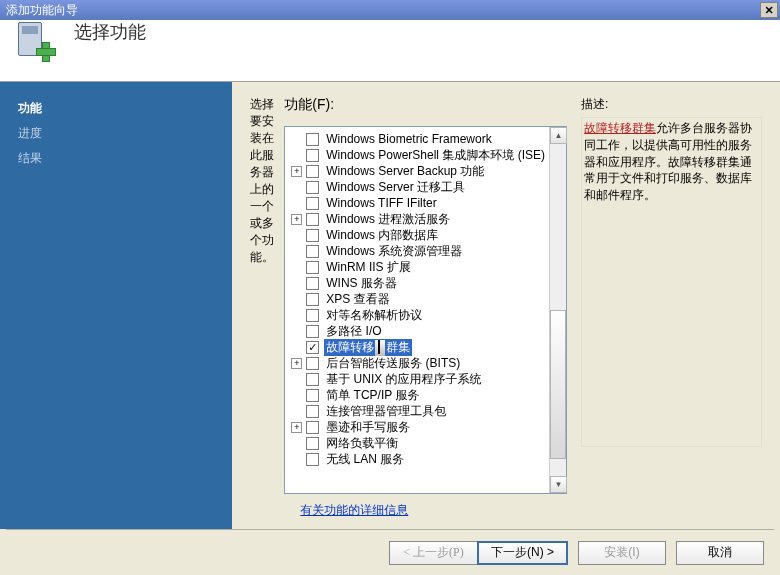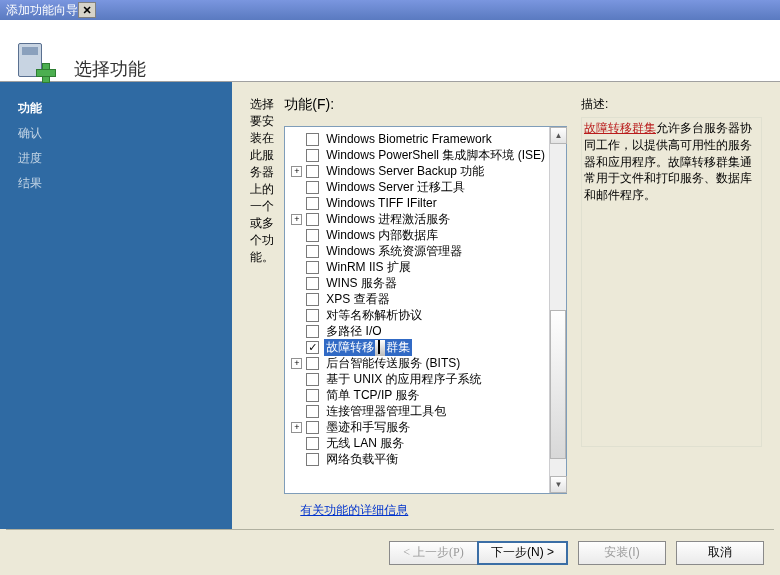--- a/index.html
+++ b/index.html
@@ -1,22 +1,22 @@
 <!DOCTYPE html>
 <html><head>
 <meta charset="utf-8">
 <style>
 * { margin: 0; padding: 0; box-sizing: border-box; font-family: "Microsoft YaHei", "SimSun", Tahoma, sans-serif; }
 body { width: 780px; height: 575px; background: #ece9d8; overflow: hidden; }
 
-.title-bar { height: 20px; background: linear-gradient(#7a96df, #5a7ac0); display: flex; align-items: center; padding: 0 2px; color: #fff; font-size: 12px; }
+.title-bar { height: 20px; background: linear-gradient(#7a96df, #5a7ac0); display: flex; justify-content: space-between; align-items: center; padding: 0 2px; color: #fff; font-size: 12px; }
 .title-bar .title { padding-left: 4px; }
 .close-btn { width: 18px; height: 16px; background: #d6d3c9; border: 1px solid #808080; display: flex; align-items: center; justify-content: center; color: #000; font-weight: bold; font-size: 11px; cursor: pointer; }
 
-.header { height: 62px; background: #fff; border-bottom: 1px solid #a0a0a0; display: flex; align-items: flex-end; padding-left: 14px; }
+.header { height: 62px; background: #fff; border-bottom: 1px solid #a0a0a0; display: flex; align-items: flex-start; padding-left: 14px; }
 .header-icon { width: 40px; height: 40px; position: relative; }
 .server-box { position: absolute; left: 4px; top: 2px; width: 24px; height: 34px; background: #c8d4e2; border: 1px solid #5a7090; border-radius: 2px; }
 .server-box::before { content: ""; position: absolute; left: 3px; top: 3px; right: 3px; height: 8px; background: #8aa0bc; }
 .plus { position: absolute; right: 0; bottom: 0; width: 18px; height: 18px; }
 .plus::before, .plus::after { content: ""; position: absolute; background: #4caf50; border: 1px solid #2e7d32; }
 .plus::before { left: 6px; top: 0; width: 6px; height: 18px; }
 .plus::after { left: 0; top: 6px; width: 18px; height: 6px; }
 .header-title { margin-left: 20px; font-size: 18px; color: #333; }
 
 .content { display: flex; height: calc(575px - 20px - 62px - 46px); }
@@ -78,21 +78,20 @@
     <div class="server-box"></div>
     <div class="plus"></div>
   </div>
   <div class="header-title">选择功能</div>
 </div>
 
 <div class="content">
 
   <div class="sidebar" id="sidebar">
       <div class="sidebar-item active">功能</div>
-      <div class="sidebar-item">确认</div>
       <div class="sidebar-item">进度</div>
       <div class="sidebar-item">结果</div>
     </div>
 
   <div class="main">
     <div class="instruction">选择要安装在此服务器上的一个或多个功能。</div>
 
     <div class="features-row">
       <div class="features-col">
         <div class="features-label">功能(F):</div>
@@ -189,26 +188,26 @@
                 <span class="tree-label">连接管理器管理工具包</span>
               </div>
               <div class="tree-row">
                 <div class="exp">+</div>
                 <div class="cb"></div>
                 <span class="tree-label">墨迹和手写服务</span>
               </div>
               <div class="tree-row">
                 <div class="exp-spacer"></div>
                 <div class="cb"></div>
+                <span class="tree-label">网络负载平衡</span>
+              </div>
+              <div class="tree-row">
+                <div class="exp-spacer"></div>
+                <div class="cb"></div>
                 <span class="tree-label">无线 LAN 服务</span>
-              </div>
-              <div class="tree-row">
-                <div class="exp-spacer"></div>
-                <div class="cb"></div>
-                <span class="tree-label">网络负载平衡</span>
               </div>
             </div>
           <div class="vscroll">
             <div class="btn">▲</div>
             <div class="track">
               <div class="thumb" id="thumb" style="top: 50%; height: 45%;"></div>
             </div>
             <div class="btn down">▼</div>
           </div>
         </div>

